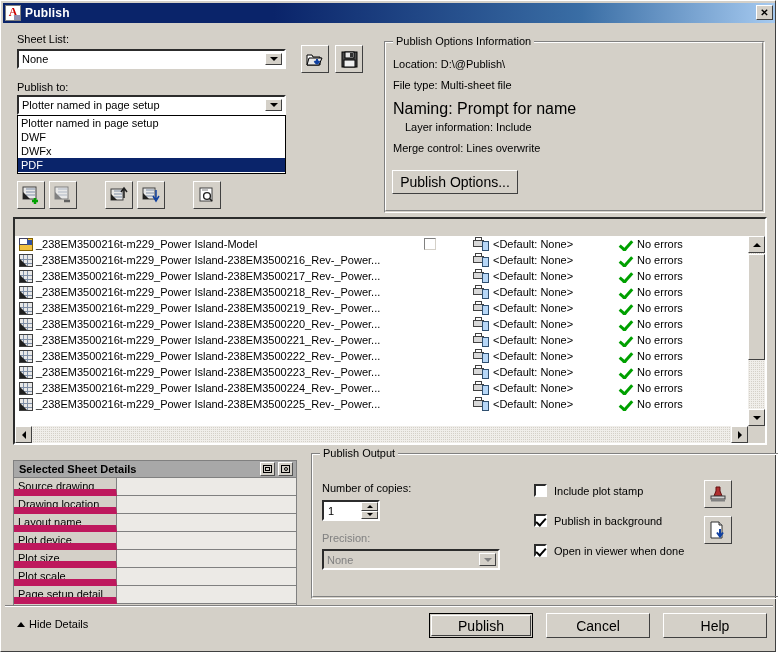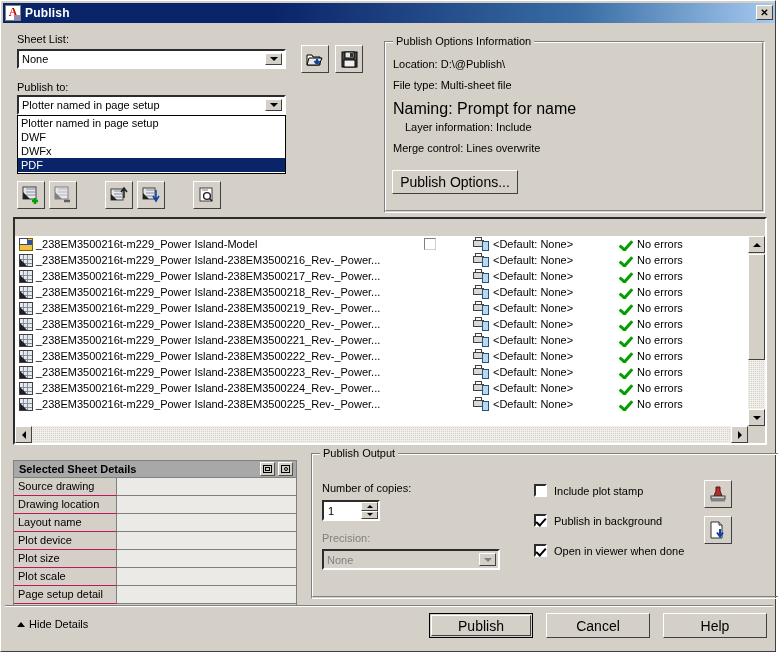--- a/index.html
+++ b/index.html
@@ -382,21 +382,21 @@
     width: 4px; height: 4px;
     border: 1px solid #000000;
     border-radius: 50%;
     box-sizing: border-box;
   }
   .drow { display: flex; height: 18px; }
   .dkey {
     width: 103px;
     background: #d4d0c8;
     border-right: 1px solid #808080;
-    border-bottom: 1px solid #be185d;
+    border-bottom: 7px solid #be185d;
     box-sizing: border-box;
     font-size: 11px; line-height: 16px; padding-left: 4px;
     overflow: hidden; white-space: nowrap;
   }
   .dval {
     flex: 1;
     background: #eceae6;
     border-bottom: 1px solid #808080;
     box-sizing: border-box;
     font-size: 11px; line-height: 16px; padding-left: 4px;

